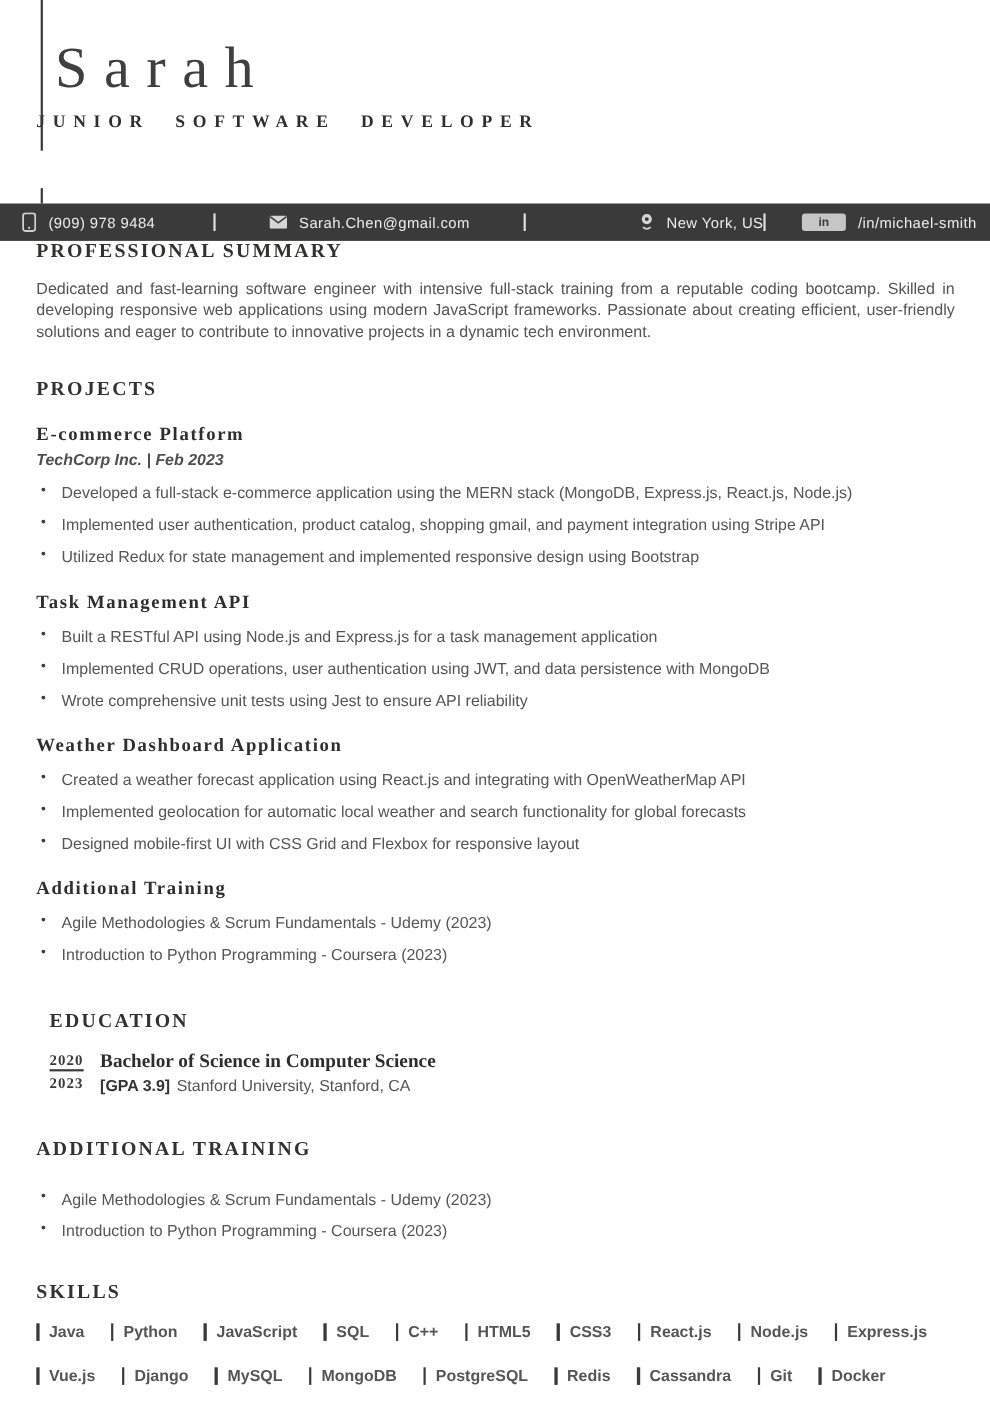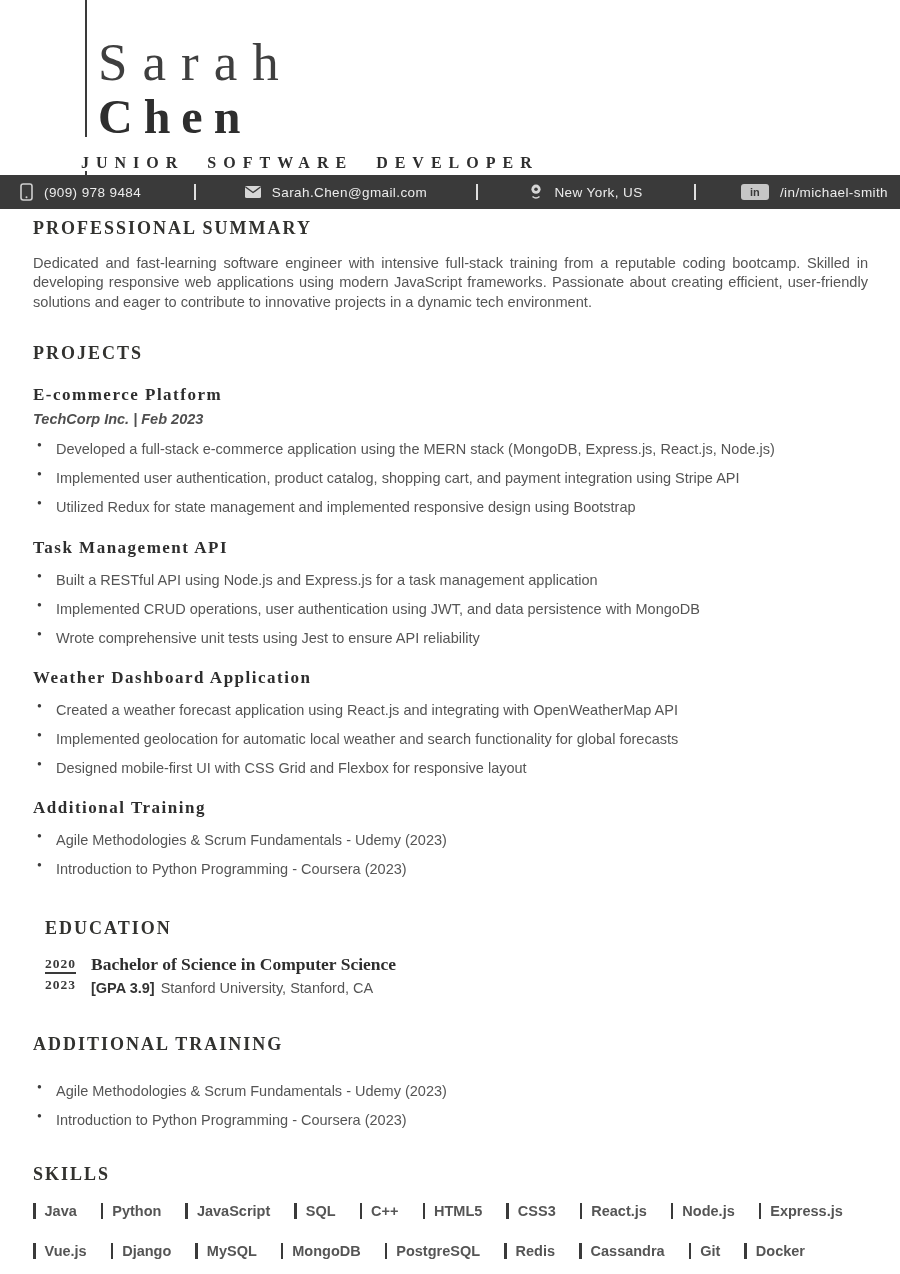--- a/index.html
+++ b/index.html
@@ -6,51 +6,51 @@
     --bar-bg:#3a3a3a; --bar-text:#ececec; --heading:#32322f;
     --body-text:#555555; --name-dark:#2e2e2e; --name-light:#3f3f3f;
   }
   *{box-sizing:border-box;}
   html,body{margin:0;padding:0;}
   body{
     width:900px;height:1274px;background:#ffffff;overflow:hidden;
     font-family:"Liberation Sans", sans-serif;position:relative;
   }
   
-  .header{position:relative;height:185px;padding:36px 0 0 33px;margin-left:48px;}
+  .header{position:relative;height:185px;padding:36px 0 0 33px;}
   .vline{position:absolute;left:37px;top:0;width:2px;height:137px;background:#3a3a3a;}
   .vline2{position:absolute;left:37px;top:171px;width:2px;height:14px;background:#3a3a3a;}
   .names{margin-left:17px;}
   .first-name{
     display:block;font-family:"Liberation Serif", serif;font-weight:400;
     font-size:53px;letter-spacing:15px;line-height:1.0;color:var(--name-light);
   }
   .last-name{
     display:block;font-family:"Liberation Serif", serif;font-weight:700;
     font-size:48px;letter-spacing:11px;line-height:1.0;color:var(--name-dark);margin-top:4px;
   }
   .job-title{
     margin-top:13px;font-family:"Liberation Serif", serif;font-weight:700;
     font-size:16px;letter-spacing:7px;word-spacing:12px;color:var(--name-dark);
   }
   
   .contact-bar{
-    position:absolute;left:0;top:175px;width:900px;height:34px;
+    position:absolute;left:0;top:185px;width:900px;height:34px;
     background:var(--bar-bg);display:flex;align-items:center;color:var(--bar-text);
     font-size:13.5px;letter-spacing:0.4px;
   }
   .contact-cell{display:flex;align-items:center;gap:11px;height:100%;}
   .cell-phone{flex:0 0 194px;padding-left:20px;justify-content:flex-start;}
   .cell-email{flex:0 0 280px;justify-content:center;}
-  .cell-location{flex:0 0 216px;justify-content:center;}
+  .cell-location{flex:0 0 216px;justify-content:flex-end;}
   .cell-linkedin{flex:1 1 auto;justify-content:flex-end;padding-right:12px;}
   .contact-divider{width:2px;height:16px;background:#f2f2f2;opacity:.9;flex:0 0 2px;}
   .cicon{display:inline-flex;align-items:center;justify-content:center;}
   .li-badge{
-    width:28px;height:16px;border-radius:3px;background:#c6c6c6;color:#3a3a3a;
+    width:40px;height:16px;border-radius:3px;background:#c6c6c6;color:#3a3a3a;
     font-weight:700;font-size:11px;display:inline-flex;align-items:center;justify-content:center;
     font-family:"Liberation Sans", sans-serif;letter-spacing:0;
   }
   
   .main{padding:33px 32px 0 33px;}
   .section-heading{
     font-family:"Liberation Serif", serif;font-weight:700;font-size:18px;
     letter-spacing:2px;color:var(--heading);margin:0;
   }
   .summary-text{
@@ -100,21 +100,20 @@
 </head>
 <body>
 
 <div class="page">
 
   <header class="header">
     <div class="vline"></div>
     <div class="vline2"></div>
     <div class="names">
       <span class="first-name">Sarah</span>
-      <span class="last-name">Chen</span>
     </div>
     <div class="job-title">JUNIOR SOFTWARE DEVELOPER</div>
   </header>
 
   <div class="contact-bar">
     <div class="contact-cell cell-phone">
       <span class="cicon">
         <svg width="13" height="18" viewBox="0 0 13 18">
           <rect x="1" y="1" width="11" height="16" rx="2.2" fill="none" stroke="#cfcfcf" stroke-width="1.6"></rect>
           <circle cx="6.5" cy="14.2" r="1" fill="#cfcfcf"></circle>
@@ -159,21 +158,21 @@
 
     <section class="section">
       <h2 class="section-heading">PROJECTS</h2>
 
       <article>
         <h3 class="project-title">E-commerce Platform</h3>
         <div class="project-meta">TechCorp Inc.  | Feb 2023</div>
         <ul class="bullets">
 
         <li>Developed a full-stack e-commerce application using the MERN stack (MongoDB, Express.js, React.js, Node.js)</li>
-            <li>Implemented user authentication, product catalog, shopping cart, and payment integration using Stripe API</li>
+            <li>Implemented user authentication, product catalog, shopping gmail, and payment integration using Stripe API</li>
             <li>Utilized Redux for state management and implemented responsive design using Bootstrap</li>
           </ul>
       </article>
 
       <article>
         <h3 class="project-title">Task Management API</h3>
         <ul class="bullets">
 
         <li>Built a RESTful API using Node.js and Express.js for a task management application</li>
             <li>Implemented CRUD operations, user authentication using JWT, and data persistence with MongoDB</li>

